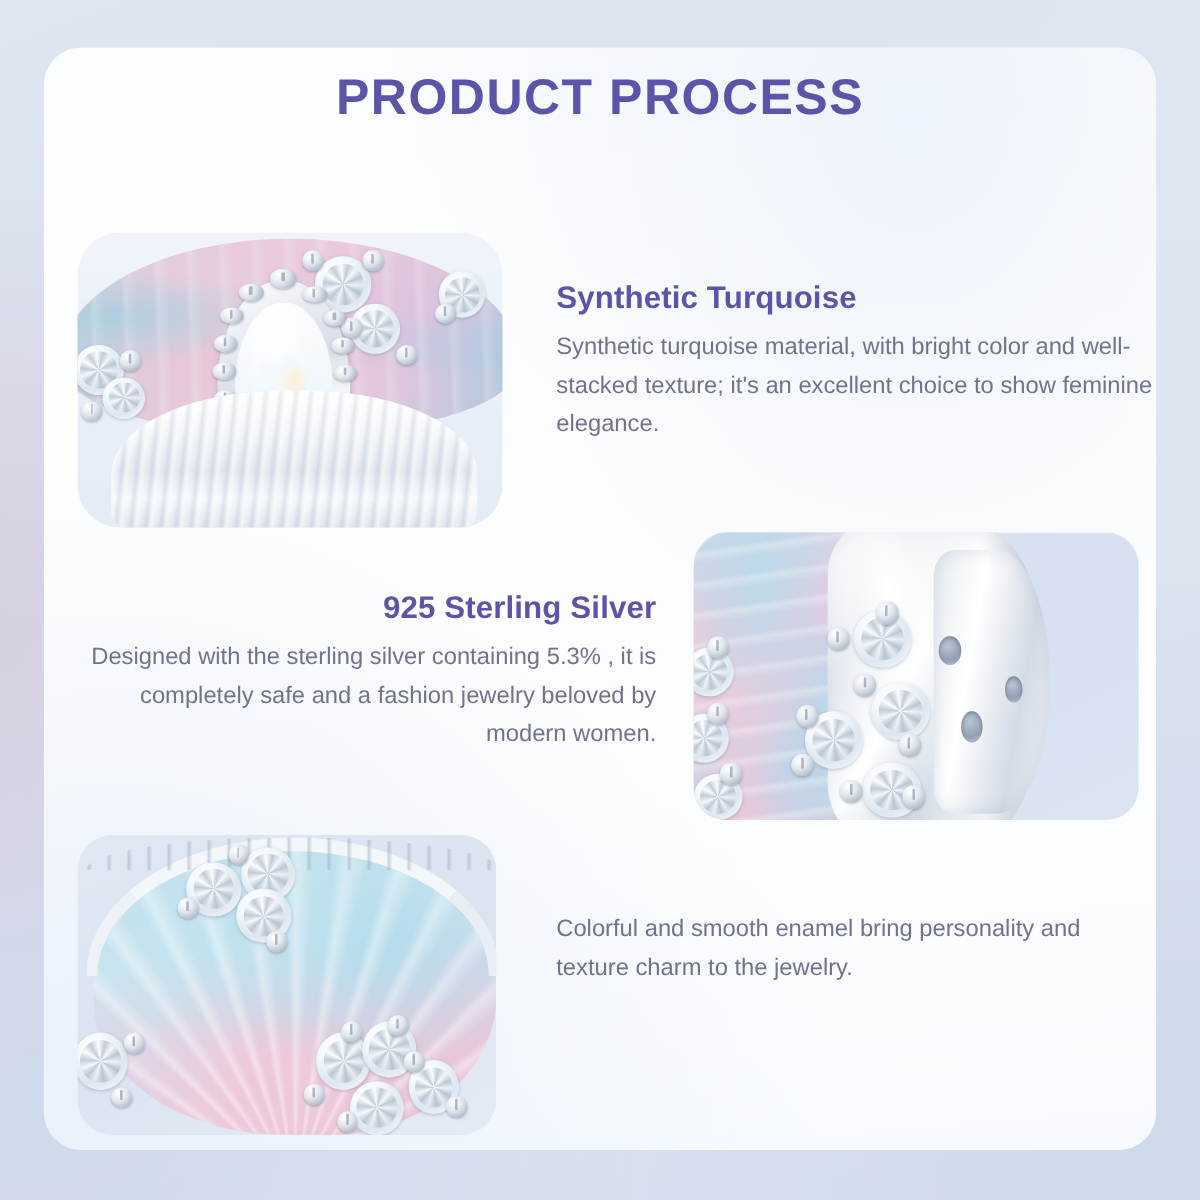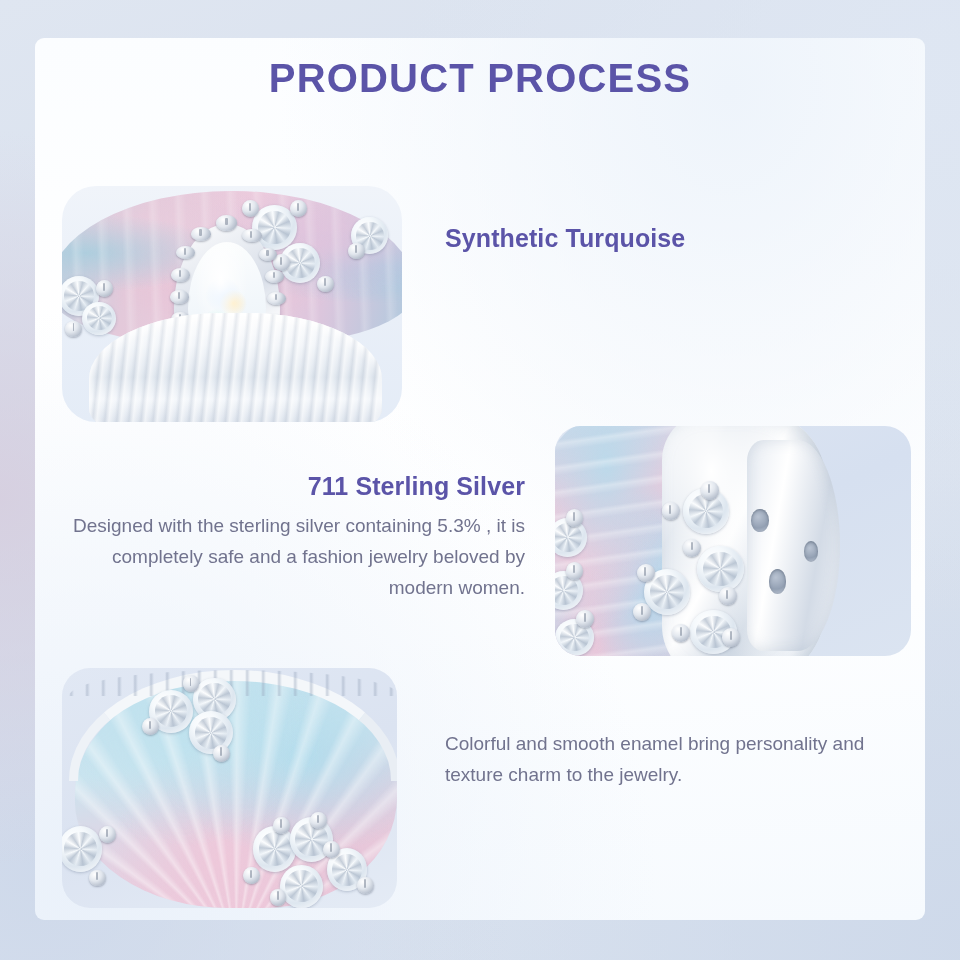--- a/index.html
+++ b/index.html
@@ -28,21 +28,21 @@
     overflow: hidden;
   }
 
   
   .card {
     position: absolute;
     left: 35px;
     top: 38px;
     width: 890px;
     height: 882px;
-    border-radius: 9px;
+    border-radius: 30px;
     background:
       radial-gradient(ellipse at 78% 6%, #eef4fb 0%, rgba(238,244,251,0) 46%),
       radial-gradient(ellipse at 6% 96%, #eaf1fa 0%, rgba(234,241,250,0) 48%),
       linear-gradient(175deg, #fbfdff 0%, #ffffff 34%, #fdfeff 66%, #f6fafe 100%);
     overflow: hidden;
   }
 
   
   .title {
     position: absolute;
@@ -380,24 +380,25 @@
         <div class="bead" style="left:24%;top:86%;width:19%;height:9%;"></div>
         <div class="bead" style="left:58%;top:87%;width:19%;height:9%;"></div>
         <div class="bead" style="left:41%;top:92%;width:21%;height:10%;"></div>
       </div>
 
       <div class="p1-band"></div>
     </div>
 
     <div class="text-block" id="text-1">
       <p class="heading">Synthetic Turquoise</p>
+      <p class="body-text">Synthetic turquoise material, with bright color and well-stacked texture; it's an excellent choice to show feminine elegance.</p>
     </div>
 
     <div class="text-block" id="text-2">
-      <p class="heading">711 Sterling Silver</p>
+      <p class="heading">925 Sterling Silver</p>
       <p class="body-text">Designed with the sterling silver containing 5.3% , it is completely safe and a fashion jewelry beloved by modern women.</p>
     </div>
 
     <div class="photo" id="photo-2">
       <div class="p2-bg"></div>
       <div class="p2-enamel"></div>
       <div class="p2-silver"></div>
       <div class="p2-scallop"></div>
 
       <div class="p2-hole" style="left:55%;top:36%;width:5%;height:10%;"></div>

